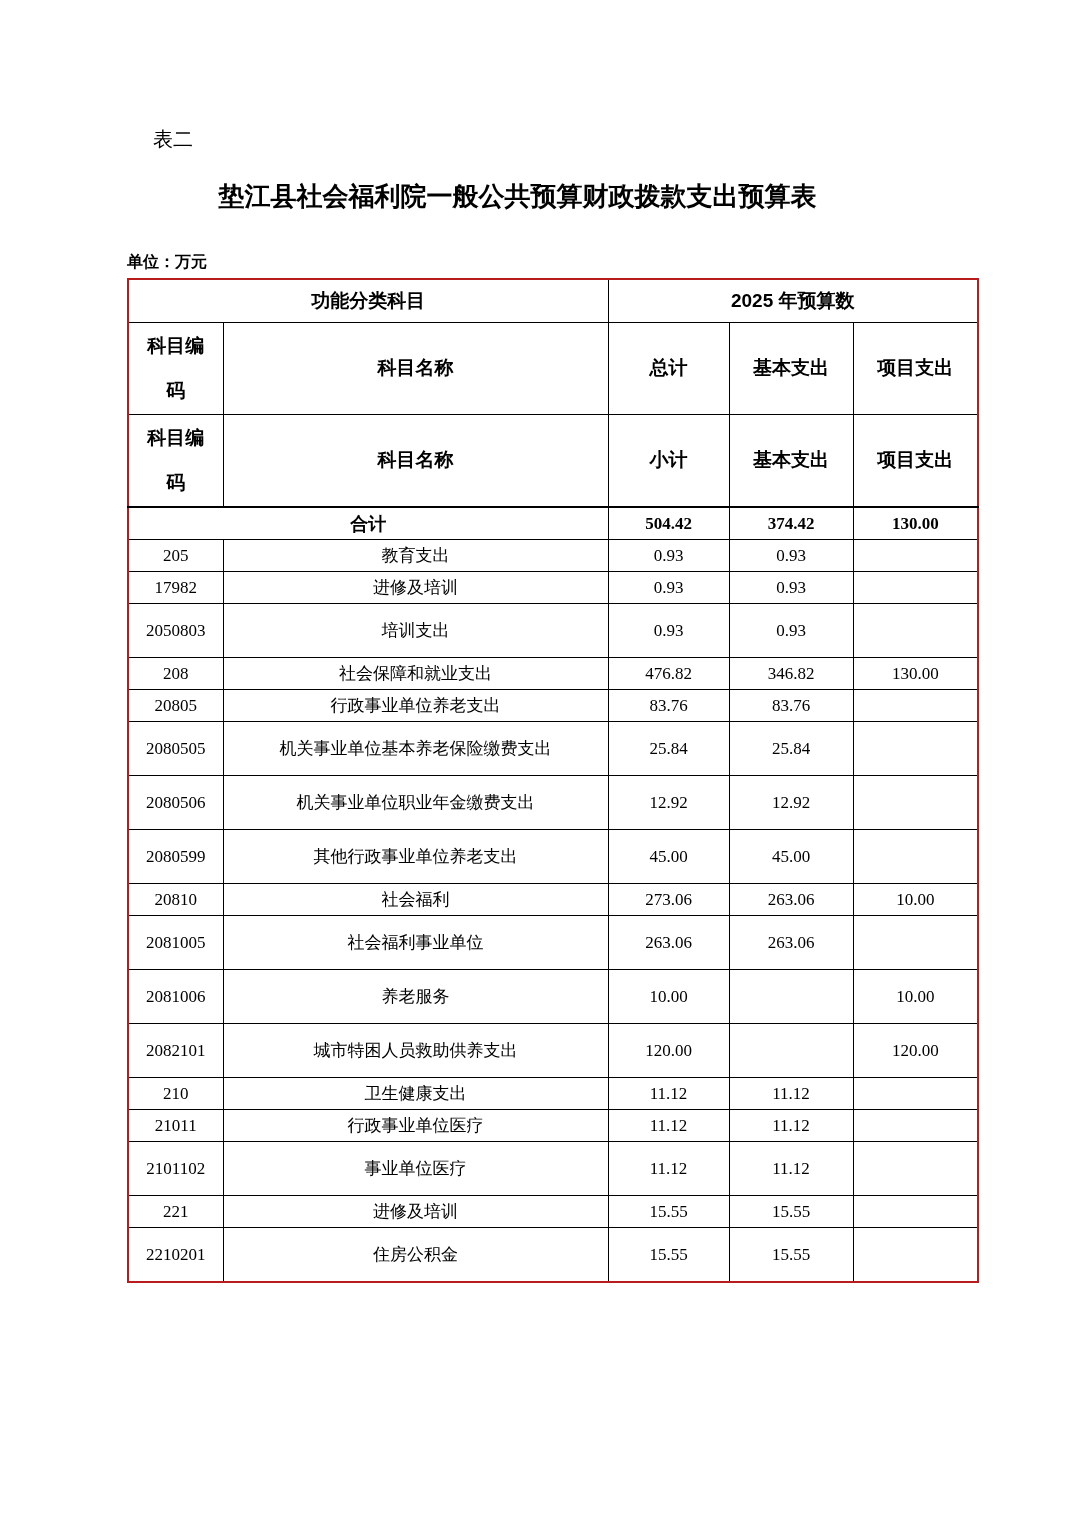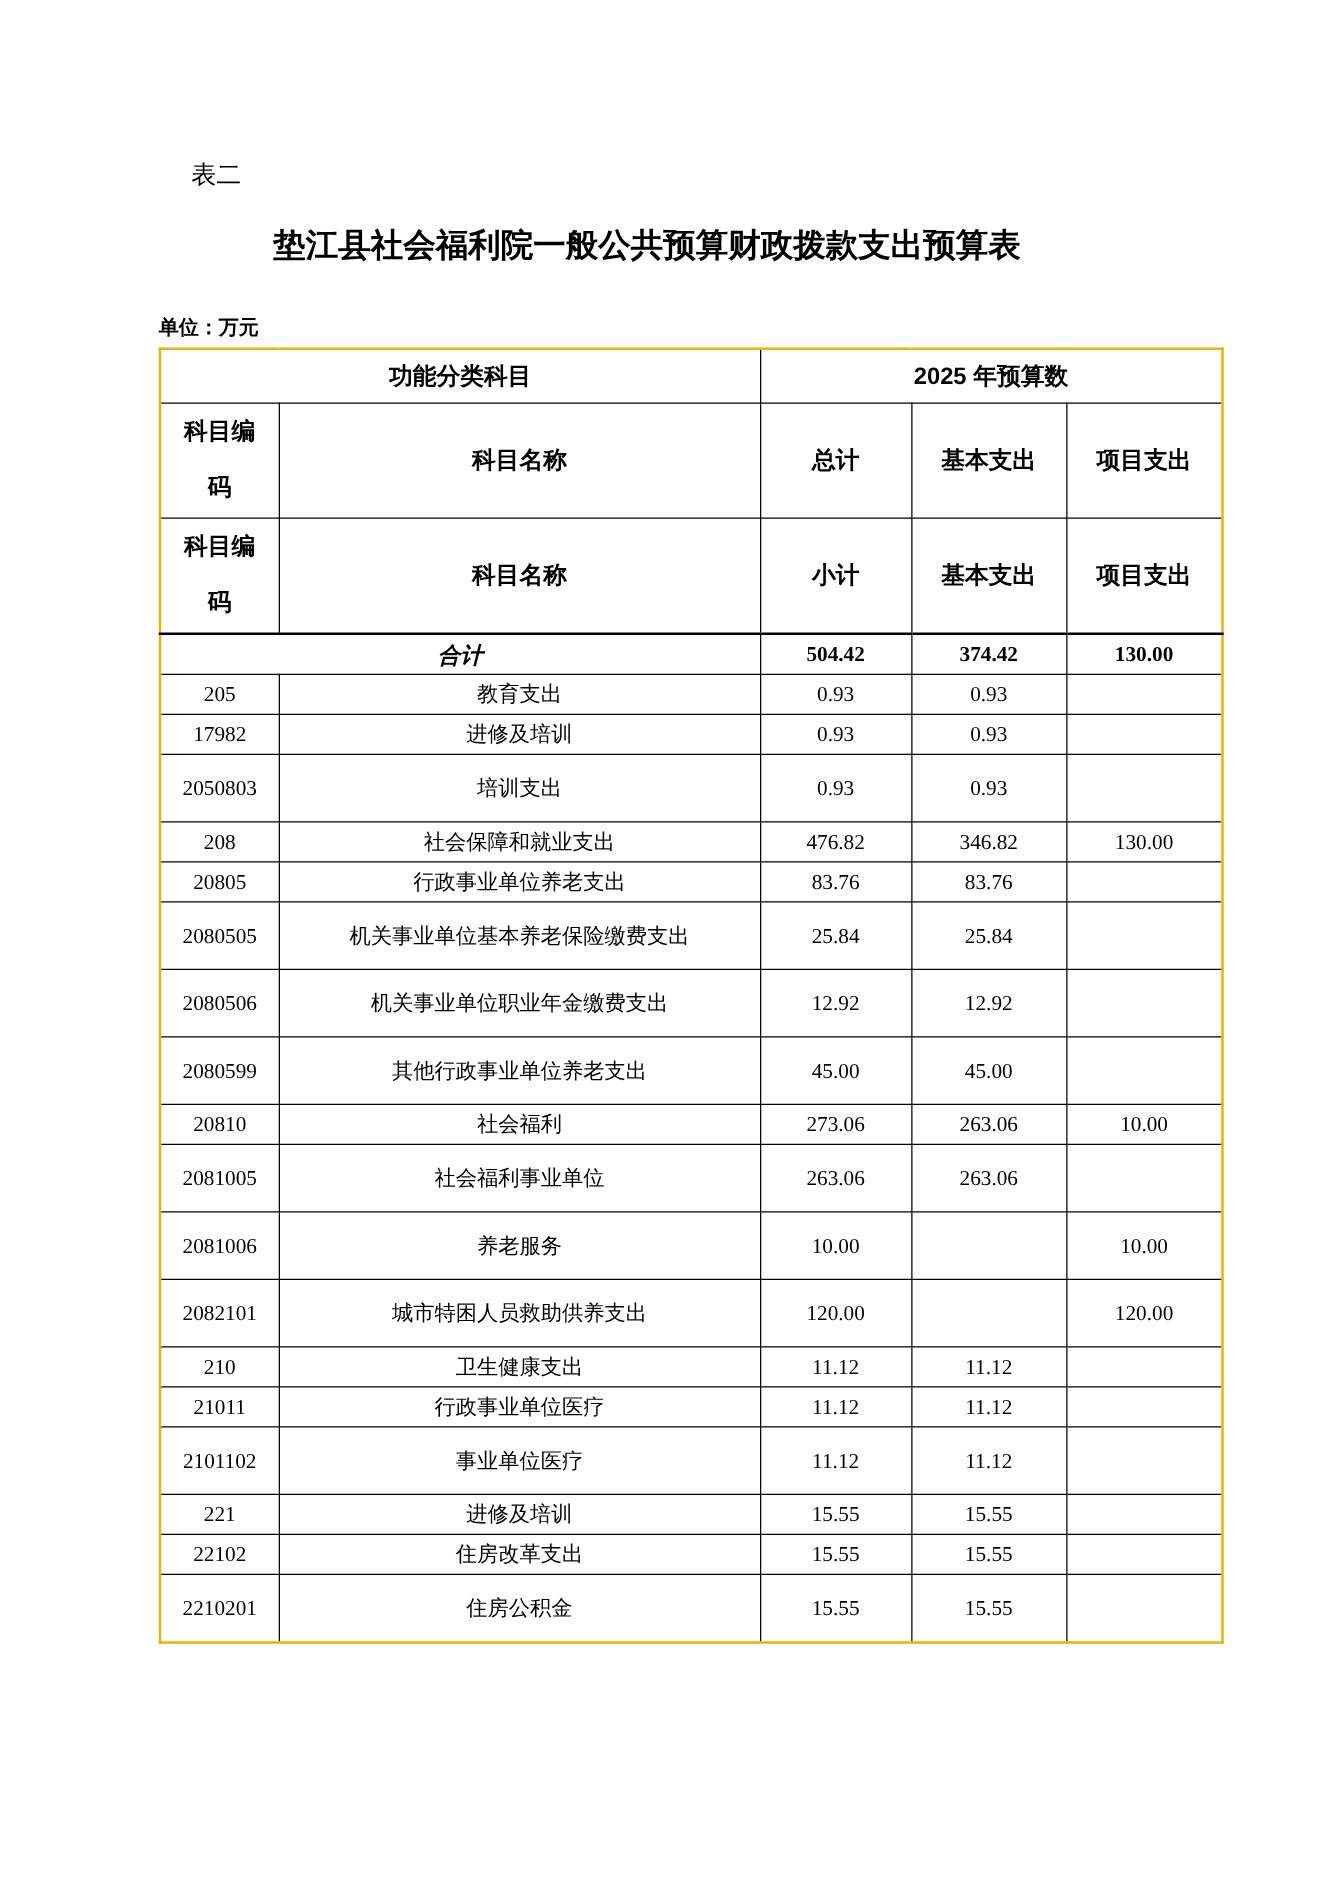--- a/index.html
+++ b/index.html
@@ -40,21 +40,21 @@
     margin-bottom: 5px;
     padding-right: 20px;
     font-size: 16px;
     font-weight: bold;
     font-family: "Liberation Sans", "DejaVu Sans", sans-serif;
   }
   table.budget {
     width: 850px;
     border-collapse: collapse;
     table-layout: fixed;
-    border: 2px solid #eab308;
+    border: 2px solid #b91c1c;
   }
   table.budget td {
     border: 1px solid #000;
     text-align: center;
     vertical-align: middle;
     padding: 0 2px;
     overflow: hidden;
   }
   
   col.c-code  { width: 95px;  }
@@ -79,21 +79,20 @@
     text-align: center;
   }
 
   
   tr.total-row { height: 33px; }
   tr.total-row td { border-top: 2px solid #000; }
   tr.total-row td.name-cell {
     font-family: "Liberation Sans", "DejaVu Sans", sans-serif;
     font-weight: bold;
     font-size: 18px;
-    font-style: italic;
   }
   tr.total-row td.num {
     font-weight: bold;
     margin-top: 28px;
   }
 
   
   tr.data-row { height: 32px; }
   tr.data-row.tall { height: 54px; }
   tr.data-row td {
@@ -255,27 +254,20 @@
         <td class="num">11.12</td>
         <td class="num"></td>
       </tr>
       <tr class="data-row">
         <td class="code-cell">221</td>
         <td>进修及培训</td>
         <td class="num">15.55</td>
         <td class="num">15.55</td>
         <td class="num"></td>
       </tr>
-      <tr class="data-row">
-        <td class="code-cell">22102</td>
-        <td>住房改革支出</td>
-        <td class="num">15.55</td>
-        <td class="num">15.55</td>
-        <td class="num"></td>
-      </tr>
       <tr class="data-row tall">
         <td class="code-cell">2210201</td>
         <td>住房公积金</td>
         <td class="num">15.55</td>
         <td class="num">15.55</td>
         <td class="num"></td>
       </tr>
     </tbody>
   </table>
 </div>

